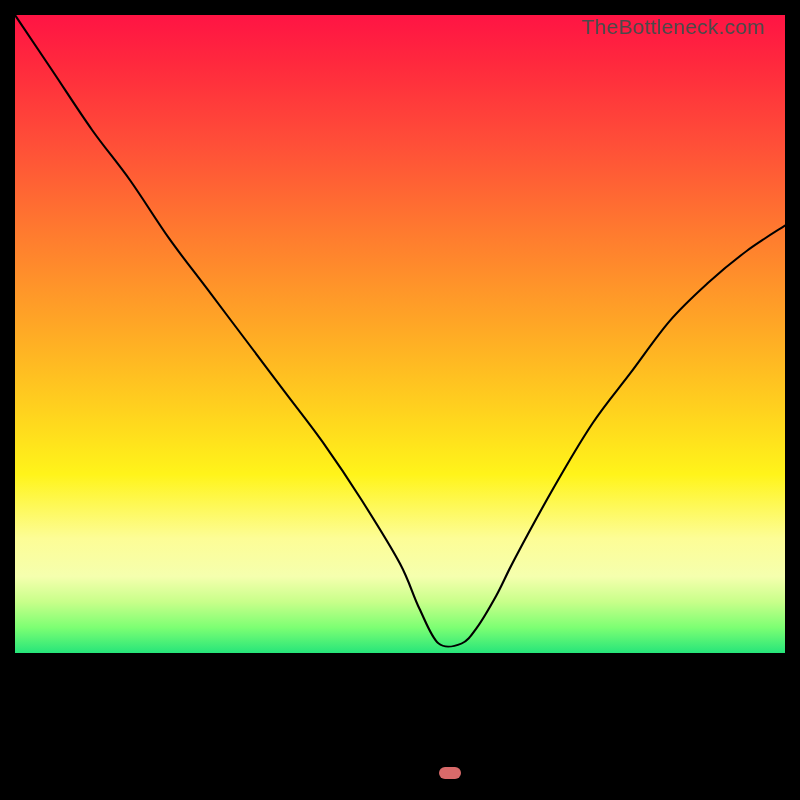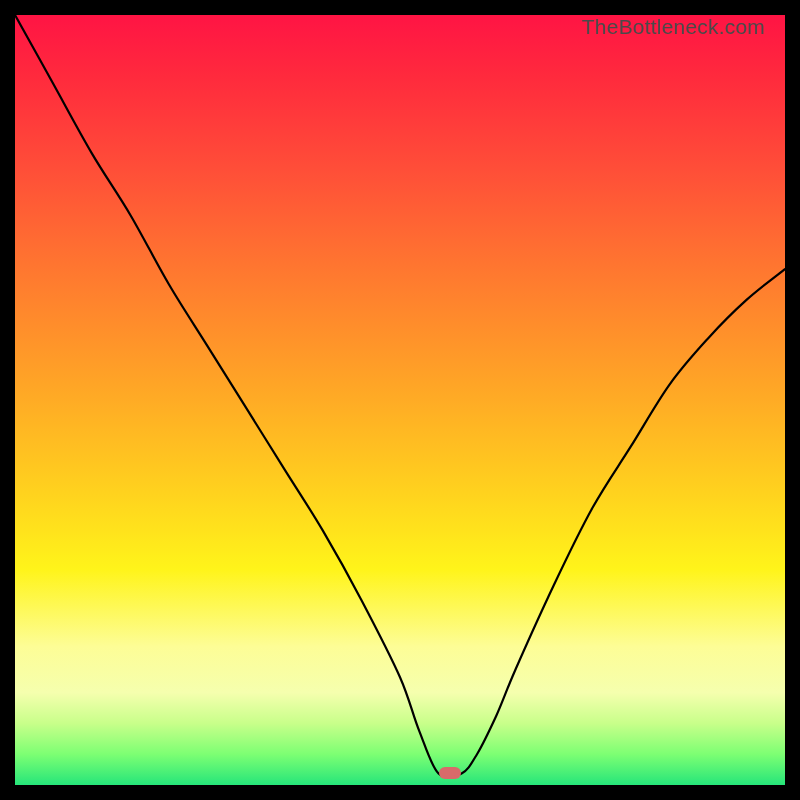--- a/index.html
+++ b/index.html
@@ -15,21 +15,21 @@
     position: relative;
     width: 800px;
     height: 800px;
     background: #000;
   }
   .plot-area {
     position: absolute;
     left: 15px;
     top: 15px;
     width: 770px;
-    height: 770px;
+    height: 638px;
     
     background: linear-gradient(
       to bottom,
       #ff1444 0%,
       #ff2a3d 8%,
       #ff4e38 20%,
       #ff7a2f 34%,
       #ffa526 48%,
       #ffd21e 62%,
       #fff41a 72%,

